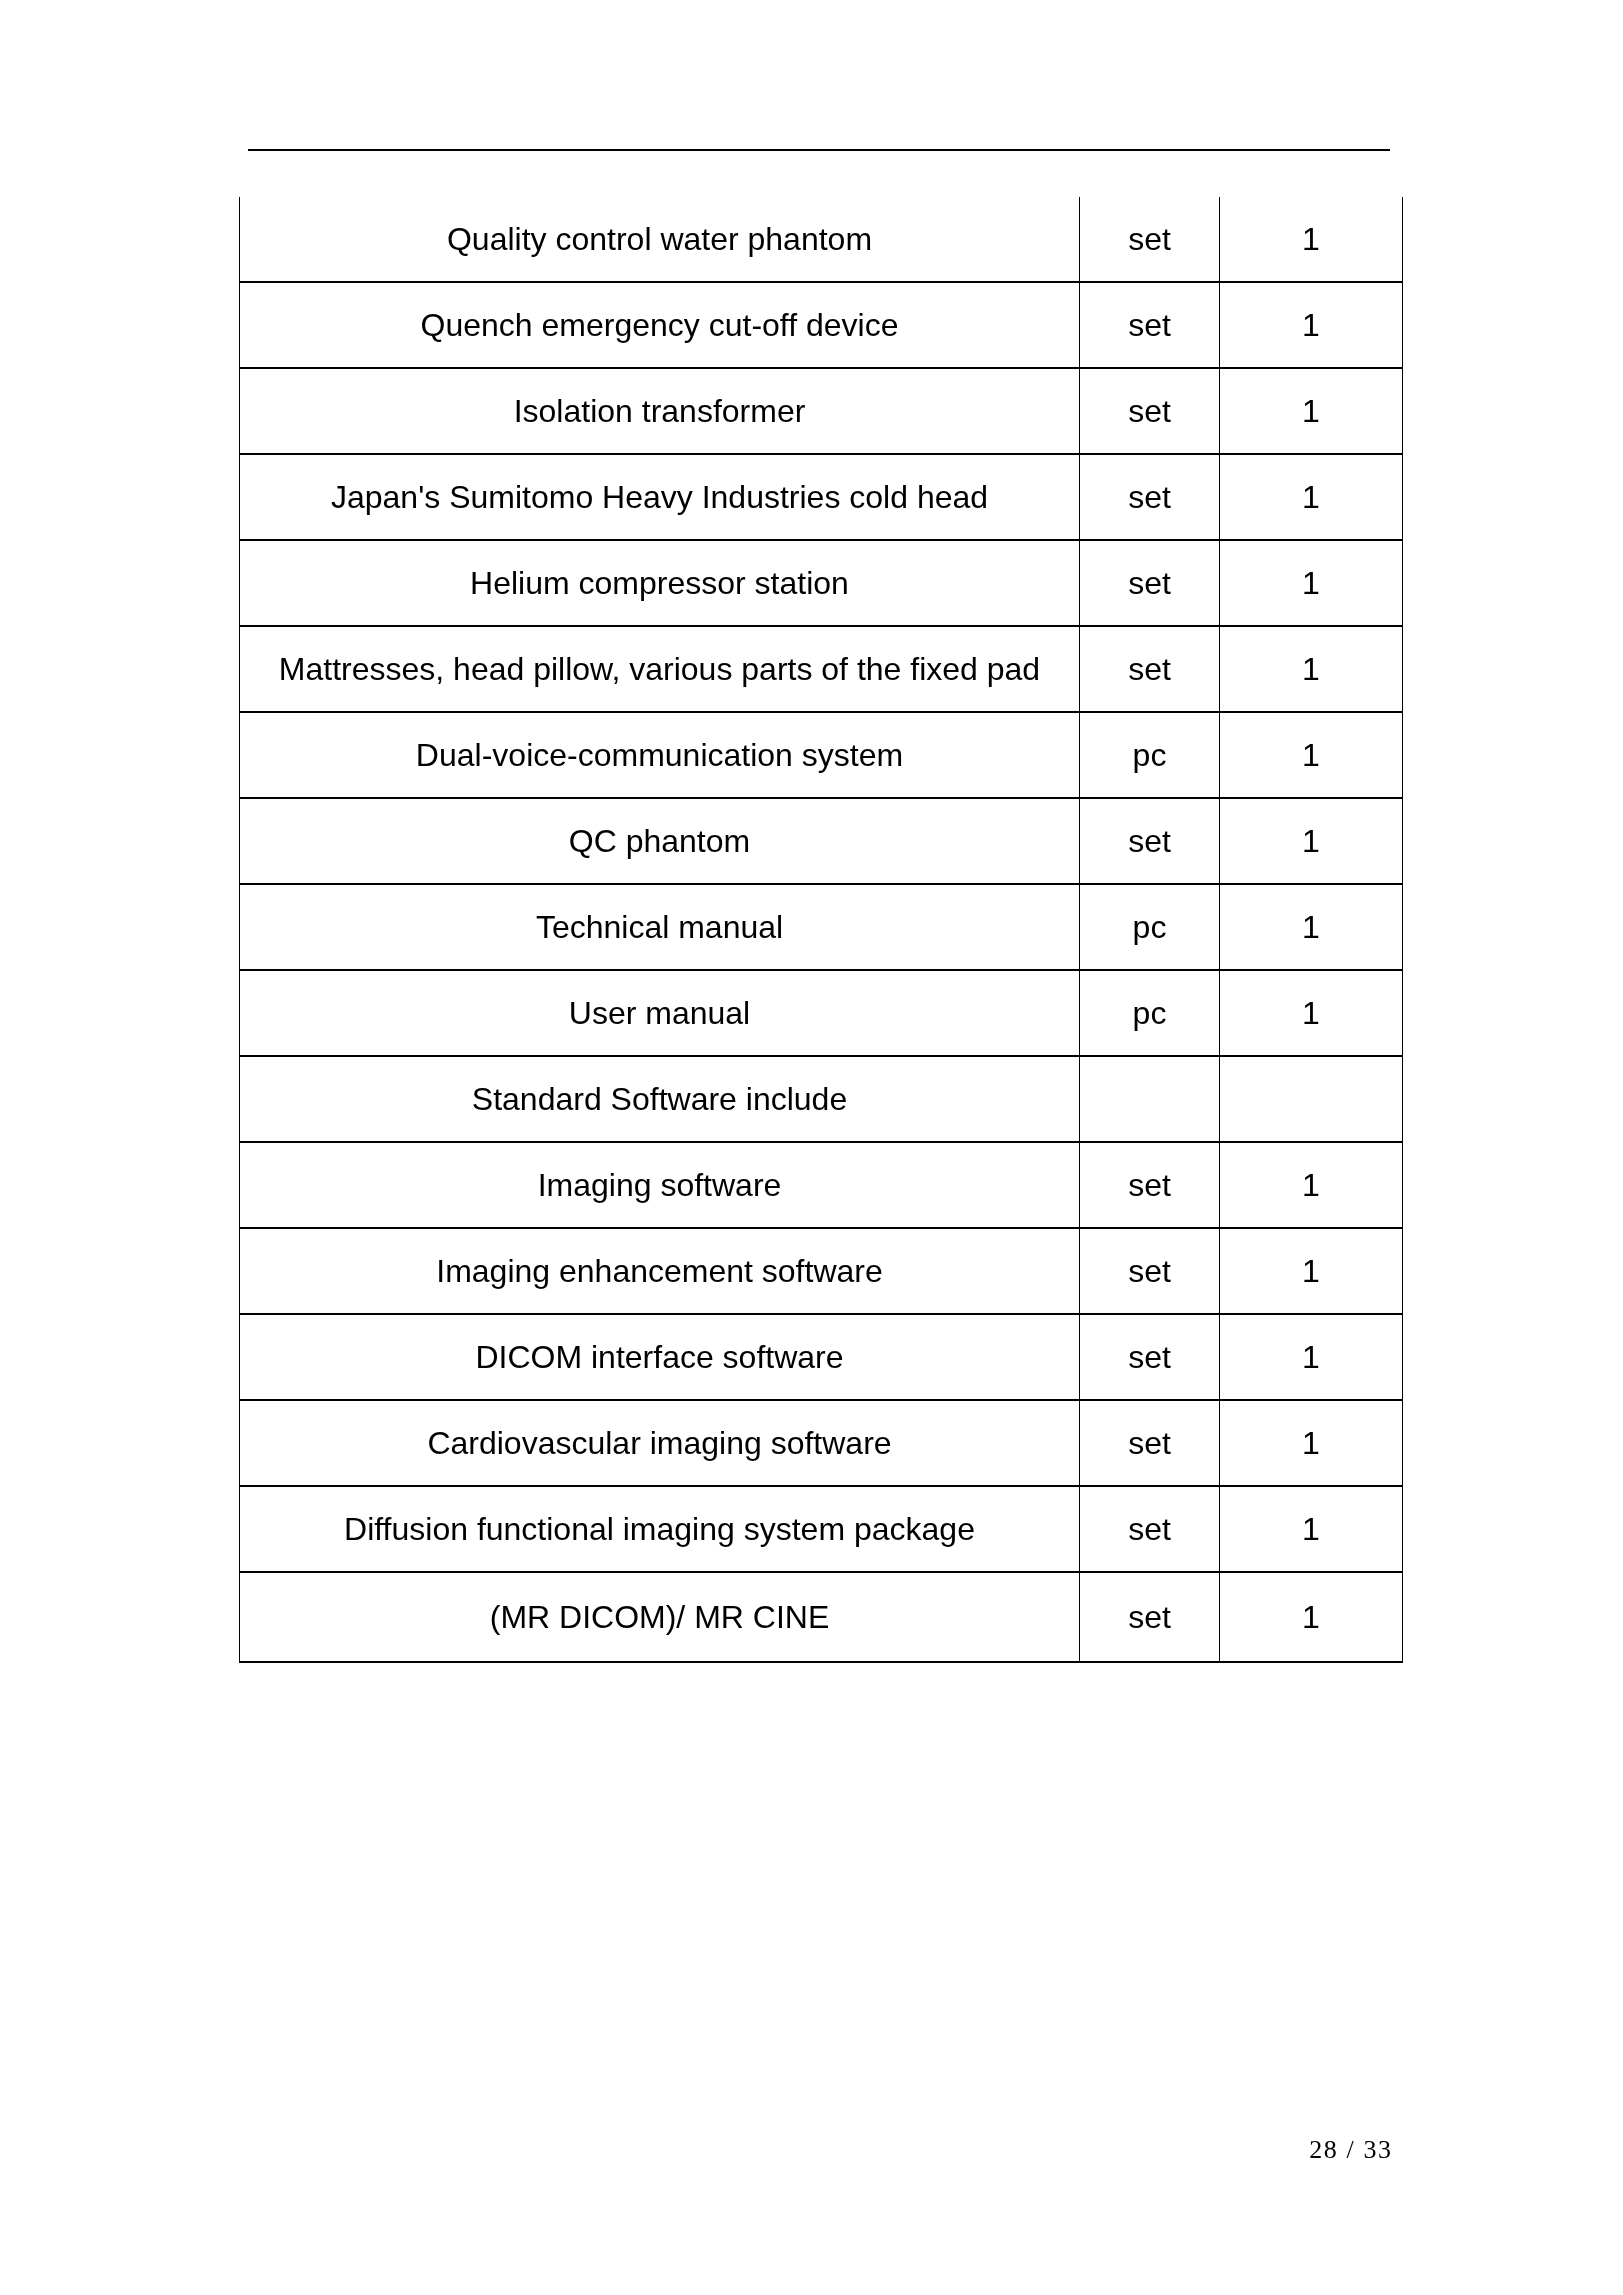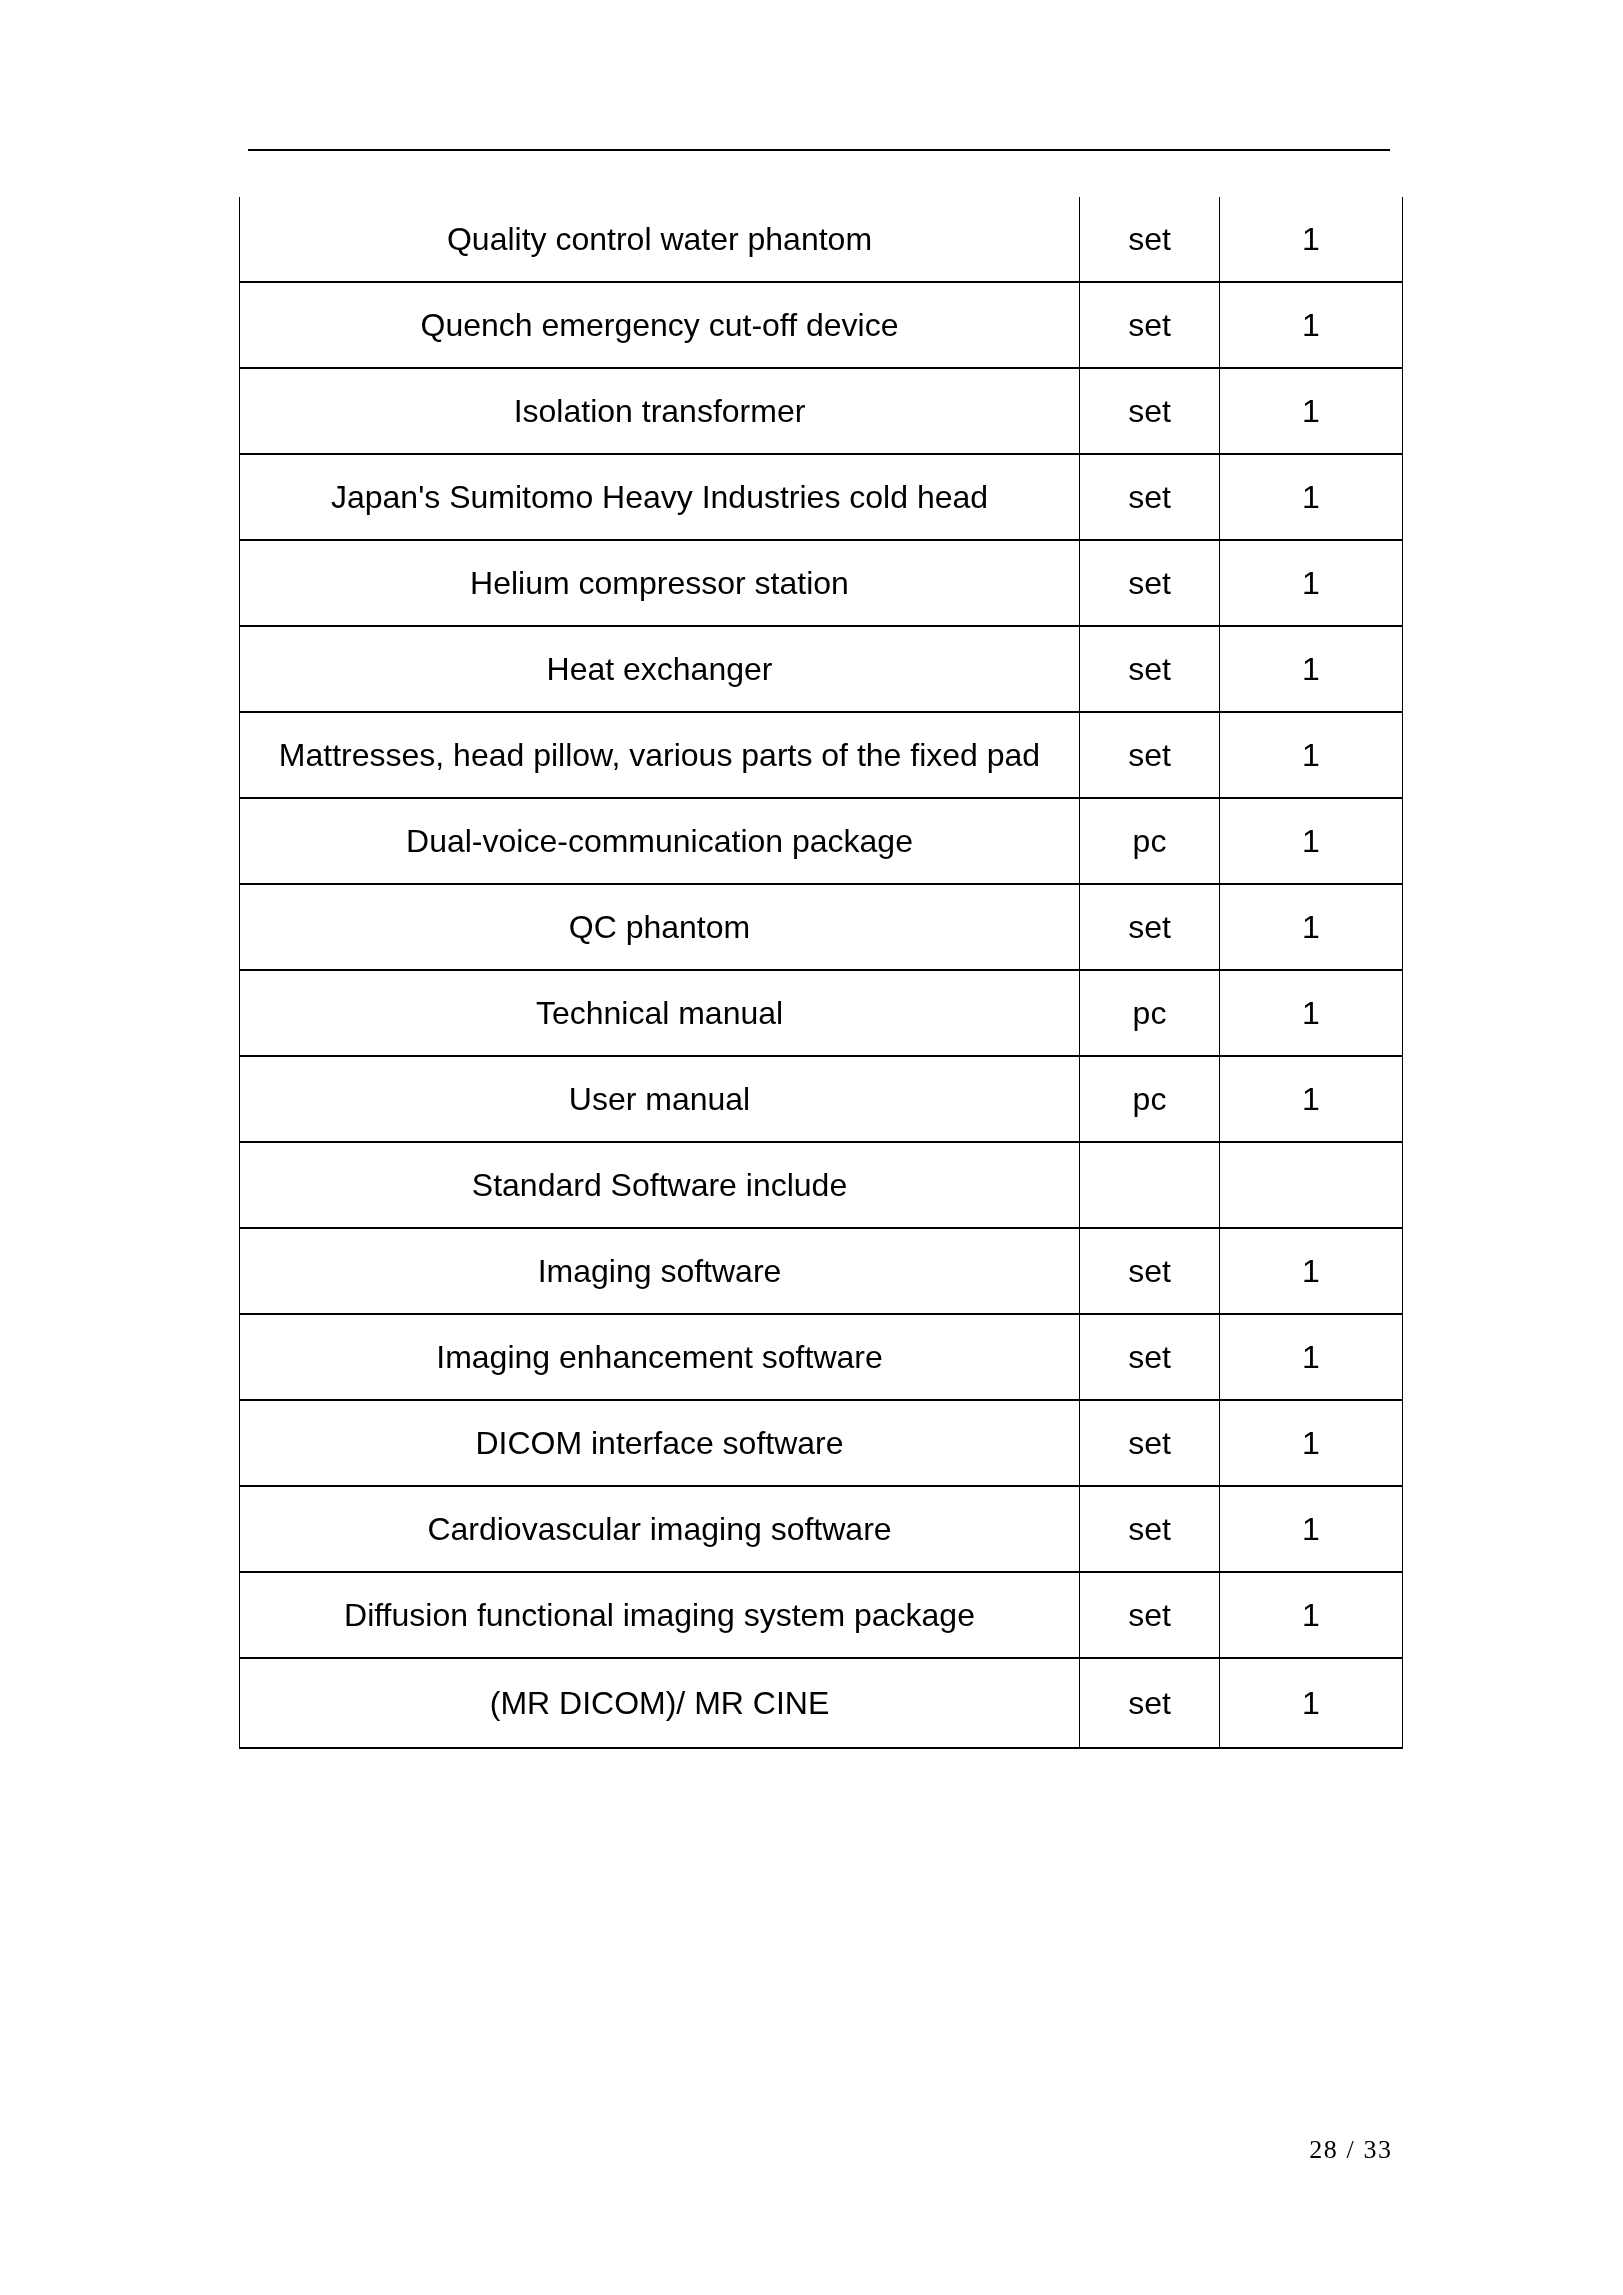--- a/index.html
+++ b/index.html
@@ -49,31 +49,26 @@
         <td>Japan's Sumitomo Heavy Industries cold head</td>
         <td>set</td>
         <td>1</td>
       </tr>
       <tr>
         <td>Helium compressor station</td>
         <td>set</td>
         <td>1</td>
       </tr>
       <tr>
-        <td>Heat exchanger</td>
-        <td>set</td>
-        <td>1</td>
-      </tr>
-      <tr>
         <td>Mattresses, head pillow, various parts of the fixed pad</td>
         <td>set</td>
         <td>1</td>
       </tr>
       <tr>
-        <td>Dual-voice-communication package</td>
+        <td>Dual-voice-communication system</td>
         <td>pc</td>
         <td>1</td>
       </tr>
       <tr>
         <td>QC phantom</td>
         <td>set</td>
         <td>1</td>
       </tr>
       <tr>
         <td>Technical manual</td>

